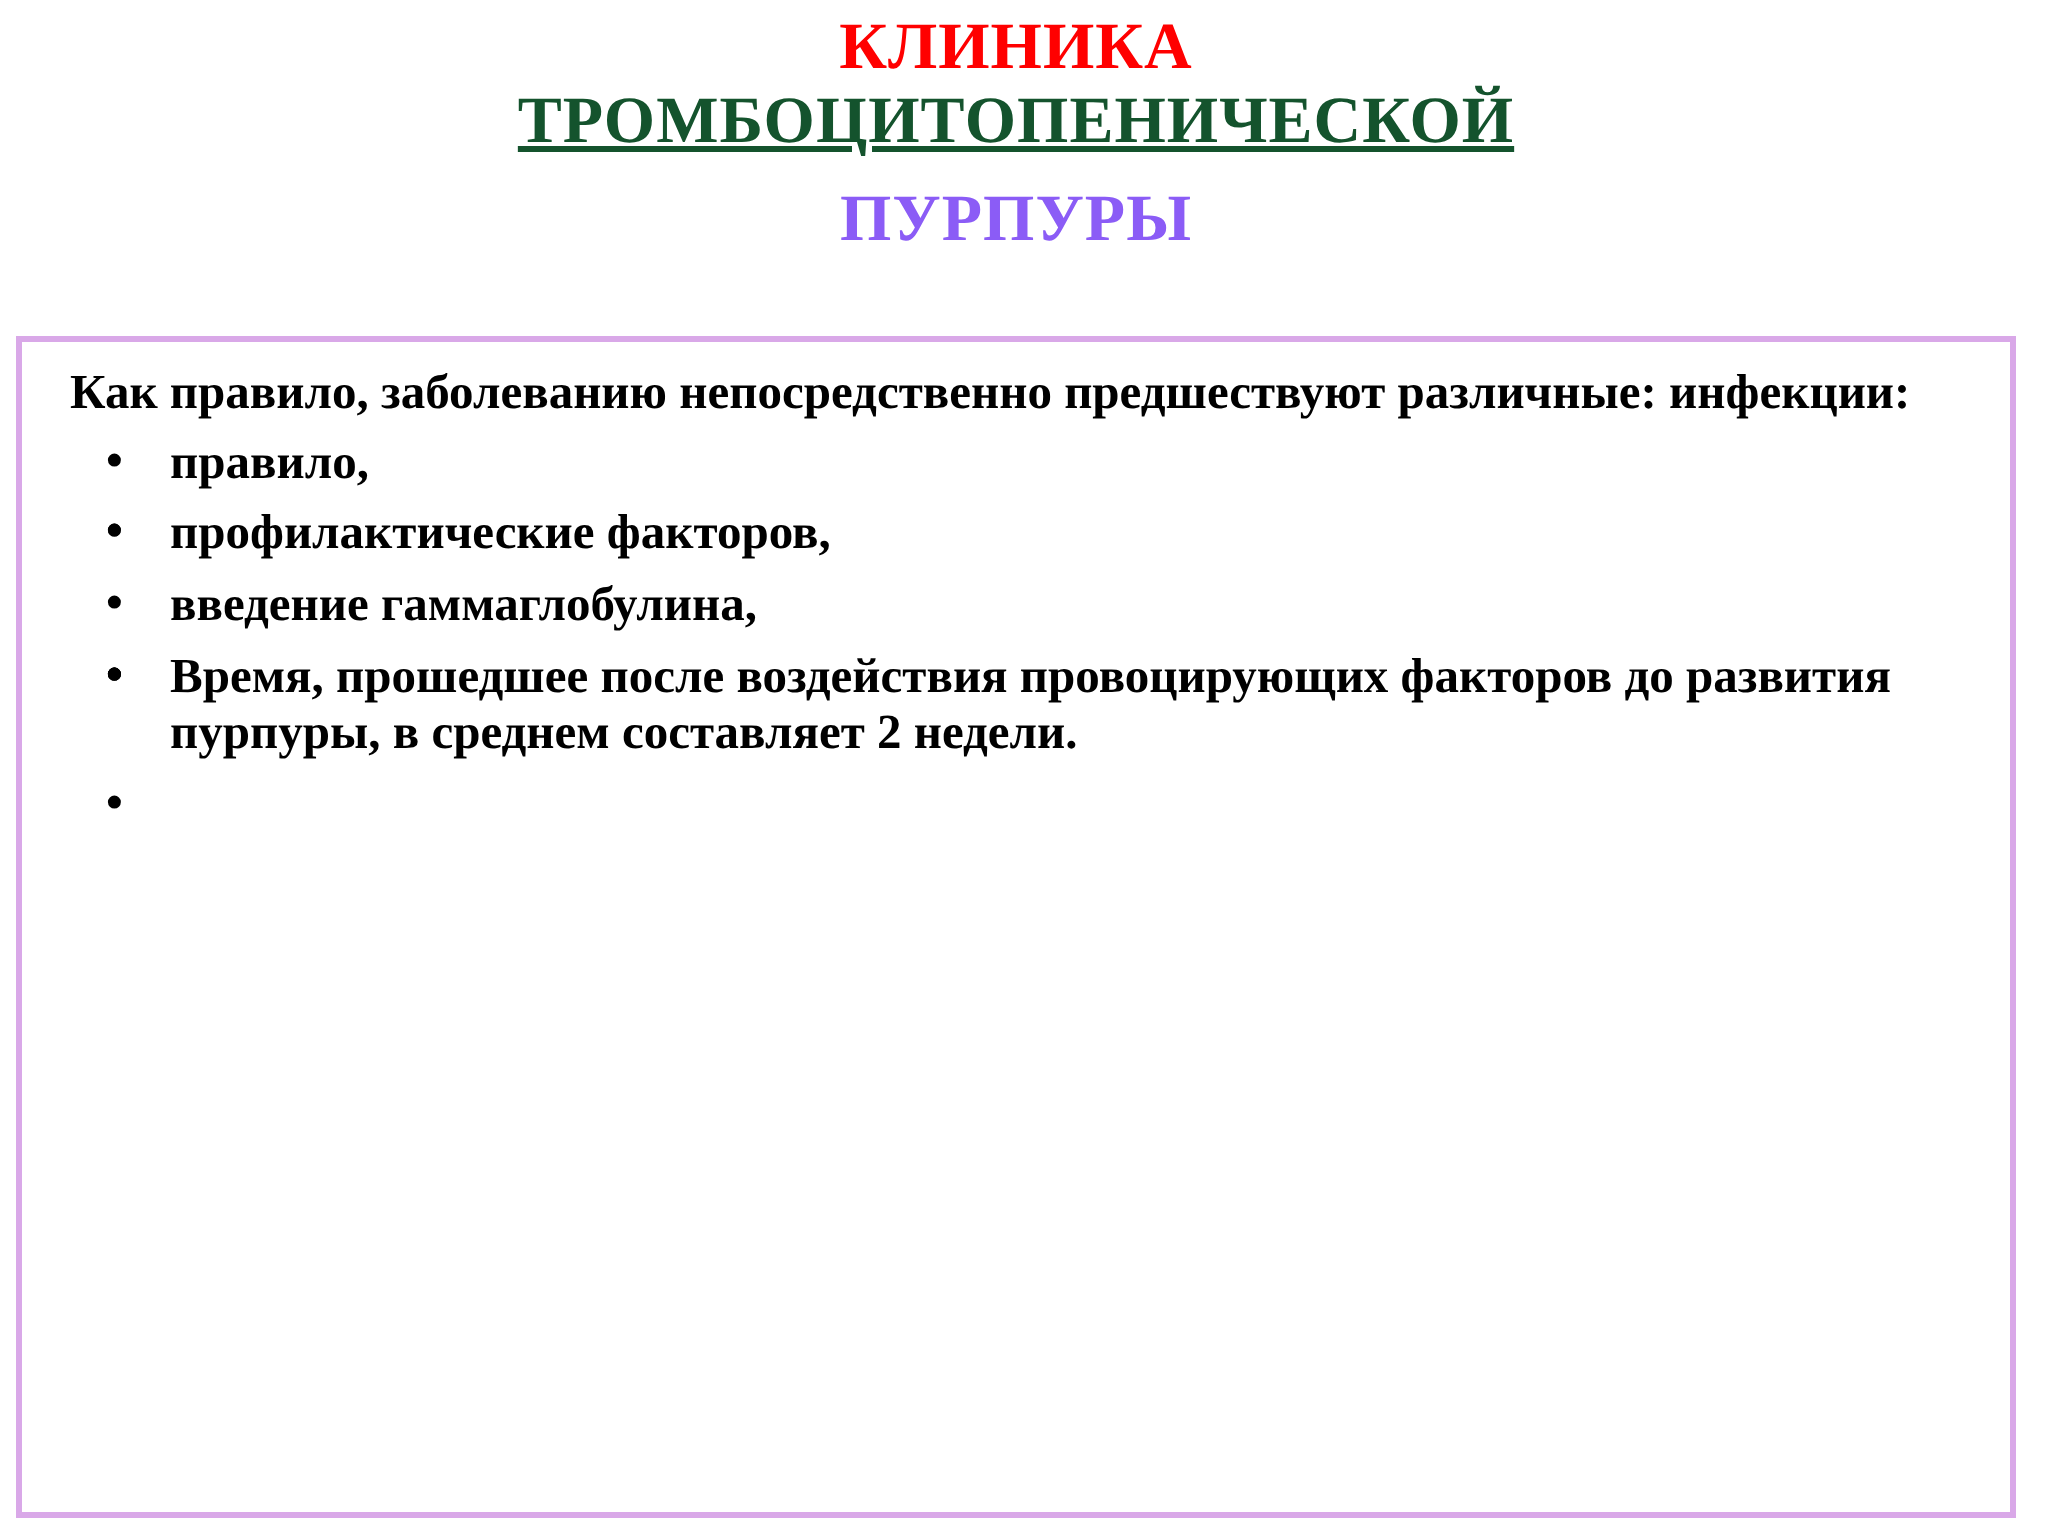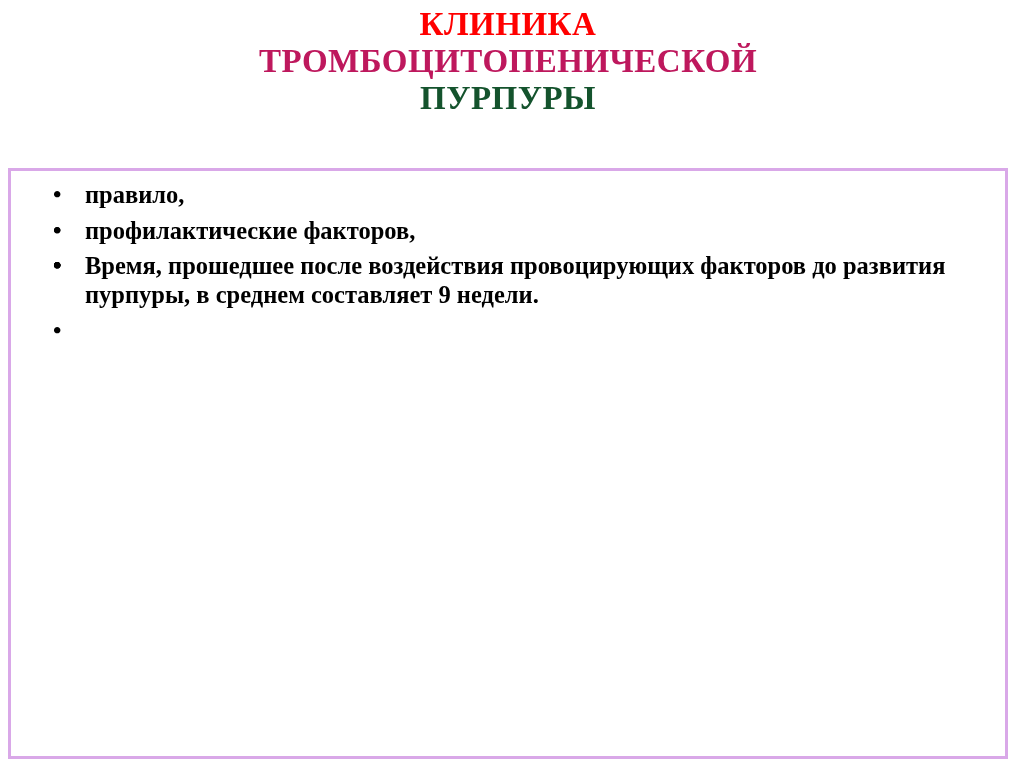--- a/index.html
+++ b/index.html
@@ -84,57 +84,59 @@
     margin-bottom: 0;
   }
 </style>
 </head>
 <body>
 
 <div class="slide">
 
   <div class="title-block">
     <div class="title-line-1" style="color: rgb(255, 0, 0);">КЛИНИКА</div>
-    <div class="title-line-2" style="color: #be185d;">ТРОМБОЦИТОПЕНИЧЕСКОЙ</div>
-    <div class="title-line-3" style="color: #14532d;">ПУРПУРЫ</div>
+    <div class="title-line-2" style="color: #14532d; text-decoration: underline;">ТРОМБОЦИТОПЕНИЧЕСКОЙ</div>
+    <div class="title-line-3" style="color: #8b5cf6; margin-top: 12px;">ПУРПУРЫ</div>
   </div>
 
   <div class="body-box" style="border-color: rgb(217, 168, 232);">
 
+    <div class="intro">Как правило, заболеванию  непосредственно предшествуют различные: инфекции:</div>
 
     <ul class="bullets">
       <li>
         <span class="dot">•</span>
         <span>правило,</span>
       </li>
       <li>
         <span class="dot">•</span>
       </li>
       <li>
         <span class="dot">•</span>
         <span>профилактические факторов,</span>
       </li>
       <li>
         <span class="dot">•</span>
+        <span>введение гаммаглобулина,</span>
       </li>
       <li>
         <span class="dot">•</span>
       </li>
       <li>
         <span class="dot">•</span>
       </li>
       <li>
         <span class="dot">•</span>
       </li>
     </ul>
 
     <ul class="bullets para-group">
       <li>
         <span class="dot">•</span>
-        <span>Время, прошедшее после воздействия провоцирующих факторов до развития пурпуры, в среднем составляет 9 недели.</span>
+        <span>Время, прошедшее после воздействия провоцирующих факторов до развития пурпуры, в среднем составляет 2 недели.</span>
       </li>
       <li class="last">
         <span class="dot">•</span>
       </li>
     </ul>
 
   </div>
 </div>
 
 </body></html>

